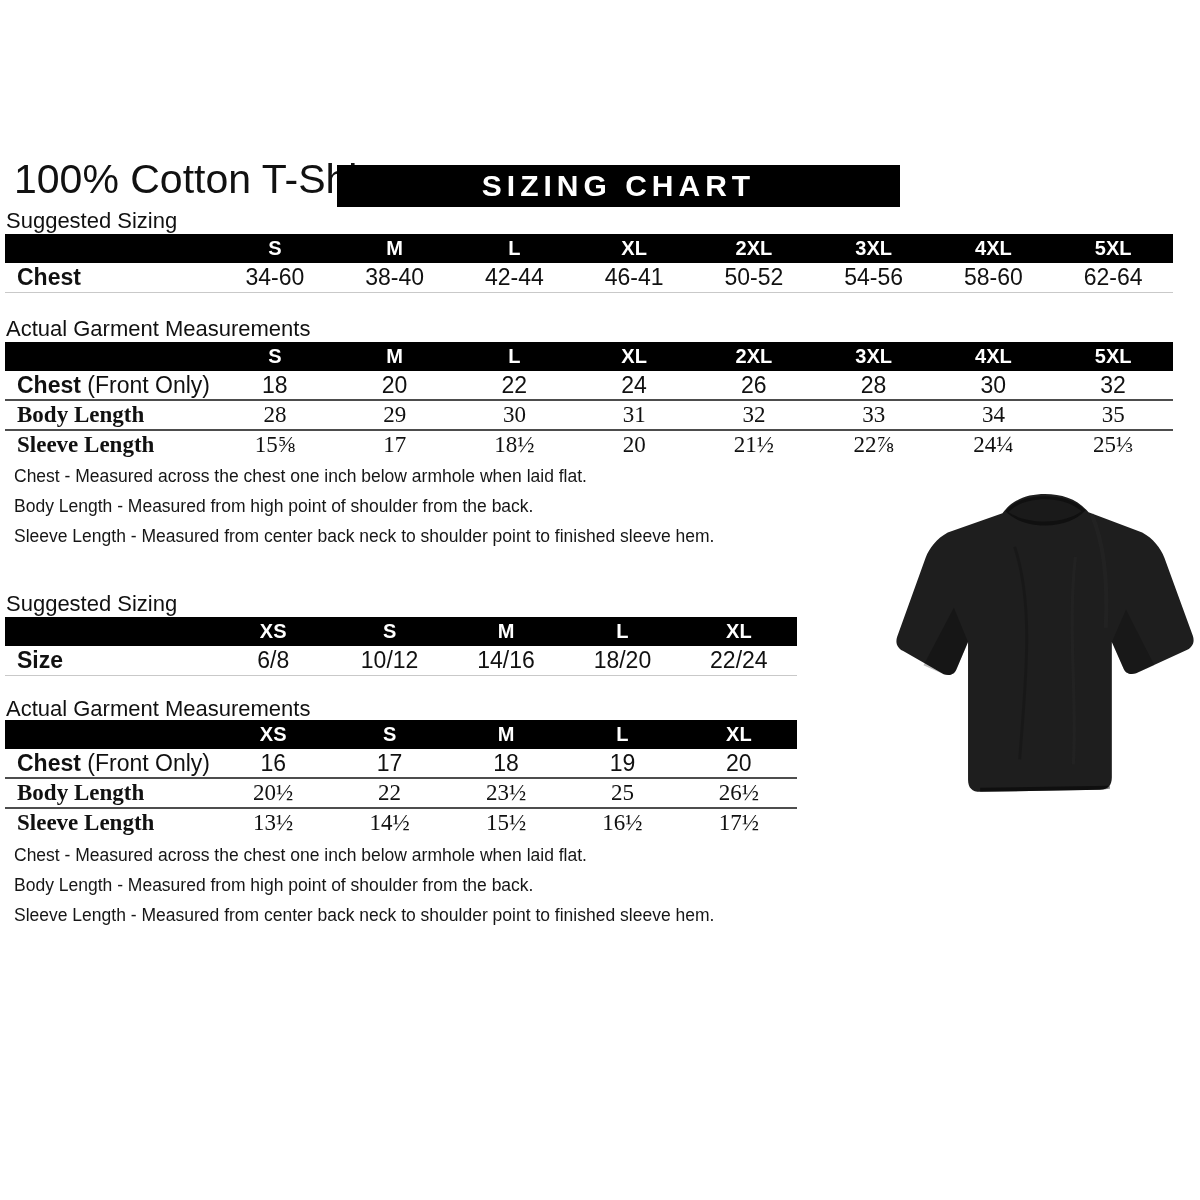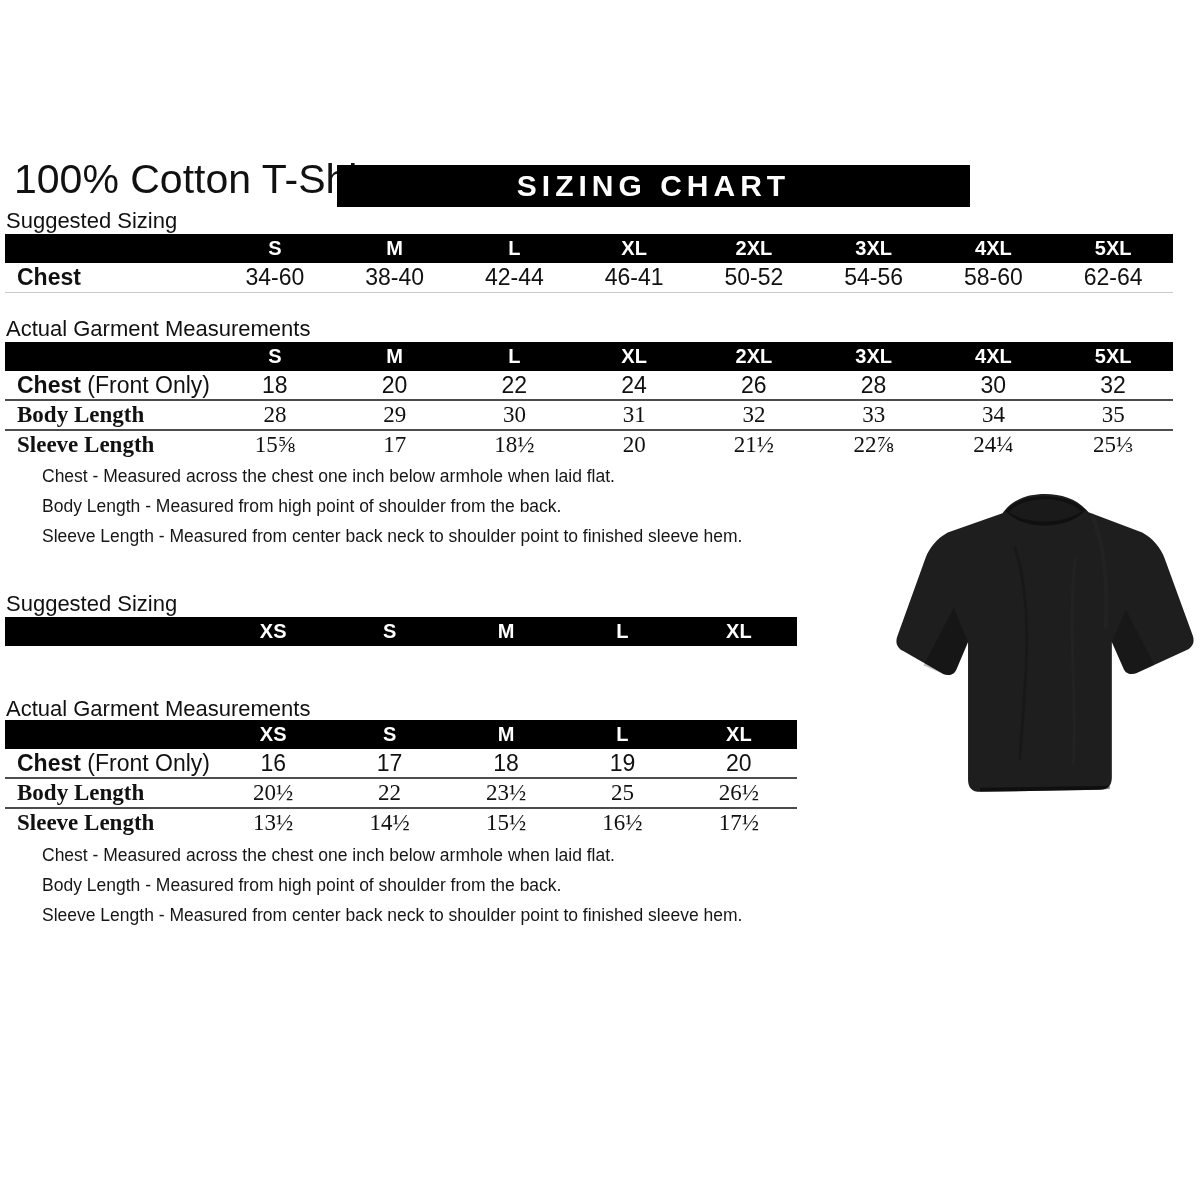--- a/index.html
+++ b/index.html
@@ -3,21 +3,21 @@
 <meta charset="utf-8">
 <style>
   html,body{margin:0;padding:0;background:#ffffff;}
   .page{
     position:relative;width:1200px;height:1200px;background:#ffffff;
     font-family:"Liberation Sans", sans-serif;color:#111111;overflow:hidden;
   }
   .abs{position:absolute;}
   .page-title{left:14px;top:156px;font-size:41px;font-weight:400;white-space:nowrap;}
   .banner{
-    left:337px;top:165px;width:633px;height:42px;background:#000000;color:#ffffff;
+    left:337px;top:165px;width:563px;height:42px;background:#000000;color:#ffffff;
     display:flex;align-items:center;justify-content:center;
     font-weight:bold;font-size:30px;letter-spacing:5px;white-space:nowrap;
   }
   .section-heading{font-size:22px;white-space:nowrap;}
   #sh-adult-suggested{left:6px;top:208px;}
   #sh-adult-actual{left:6px;top:316px;}
   #sh-youth-suggested{left:6px;top:591px;}
   #sh-youth-actual{left:6px;top:696px;}
   .sztable{position:absolute;left:5px;}
   #tbl-adult-suggested{top:234px;width:1168px;}
@@ -26,21 +26,21 @@
   #tbl-youth-actual{top:720px;width:792px;}
   .t-bar{
     display:flex;align-items:center;background:#000000;color:#ffffff;
     height:29px;font-weight:bold;font-size:20px;
   }
   .t-row{display:flex;align-items:center;height:28px;font-size:23px;background:#ffffff;}
   .suggested .t-row{height:29px;border-bottom:1px solid #c9c9c9;}
   .actual .t-row:nth-child(n+3){border-top:2px solid #4d4d4d;font-family:Liberation Serif, serif;}
   .t-lbl{width:210px;padding-left:12px;box-sizing:border-box;white-space:nowrap;overflow:hidden;}
   .t-col{flex:1;text-align:center;white-space:nowrap;}
-  .notes{position:absolute;left:14px;font-size:17.5px;line-height:30px;color:#161616;margin-left:28px;}
+  .notes{position:absolute;left:14px;font-size:17.5px;line-height:30px;color:#161616;}
   #notes-adult{top:461px;}
   #notes-youth{top:840px;}
   .youth-title{left:4px;top:545px;font-size:29px;font-weight:bold;white-space:nowrap;}
   .tshirt{position:absolute;left:893px;top:486px;width:304px;height:322px;}
 </style>
 </head>
 <body>
 
 <div class="page">
 
@@ -133,20 +133,28 @@
 
   <div class="abs section-heading" id="sh-youth-suggested">Suggested Sizing</div>
   <div class="sztable suggested" id="tbl-youth-suggested">
       <div class="t-bar">
         <div class="t-lbl"></div>
         <div class="t-col">XS</div>
         <div class="t-col">S</div>
         <div class="t-col">M</div>
         <div class="t-col">L</div>
         <div class="t-col">XL</div>
+      </div>
+      <div class="t-row">
+        <div class="t-lbl"><b>Size</b></div>
+        <div class="t-col">6/8</div>
+        <div class="t-col">10/12</div>
+        <div class="t-col">14/16</div>
+        <div class="t-col">18/20</div>
+        <div class="t-col">22/24</div>
       </div>
     </div>
 
   <div class="abs section-heading" id="sh-youth-actual">Actual Garment Measurements</div>
   <div class="sztable actual" id="tbl-youth-actual">
       <div class="t-bar">
         <div class="t-lbl"></div>
         <div class="t-col">XS</div>
         <div class="t-col">S</div>
         <div class="t-col">M</div>

